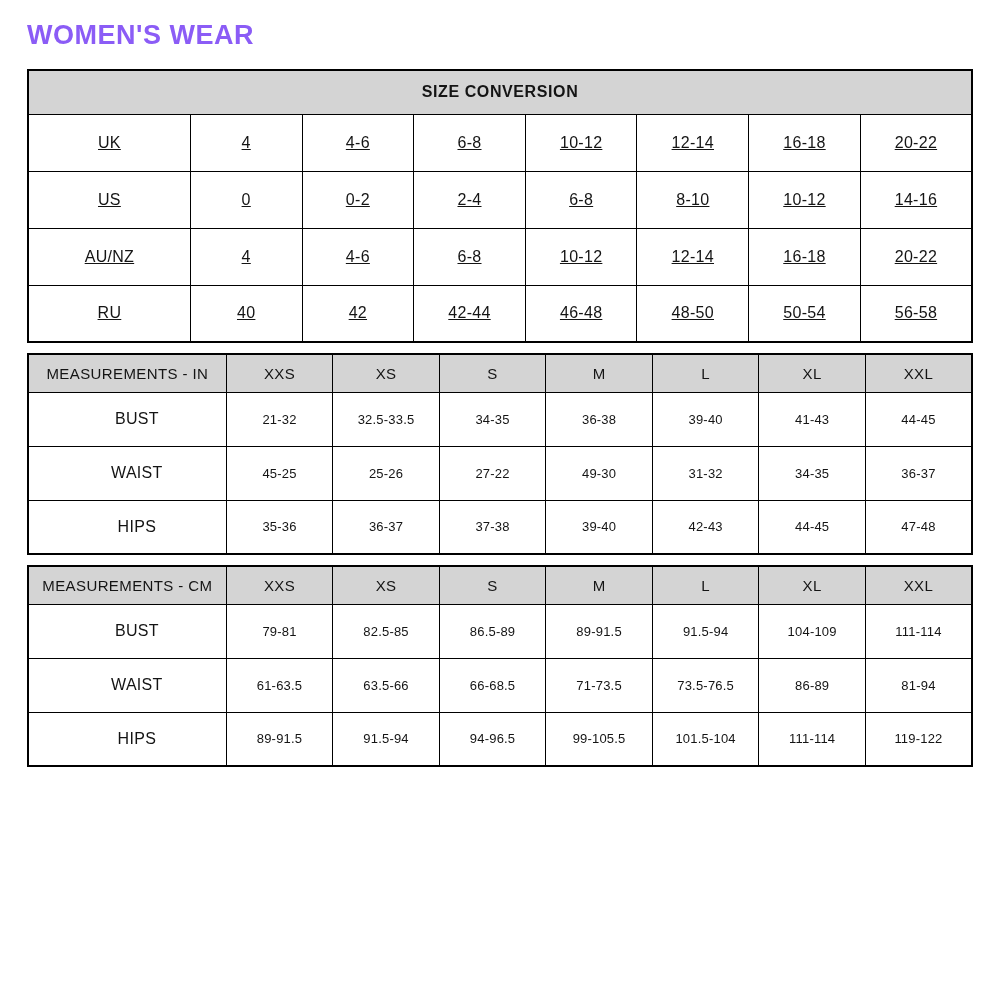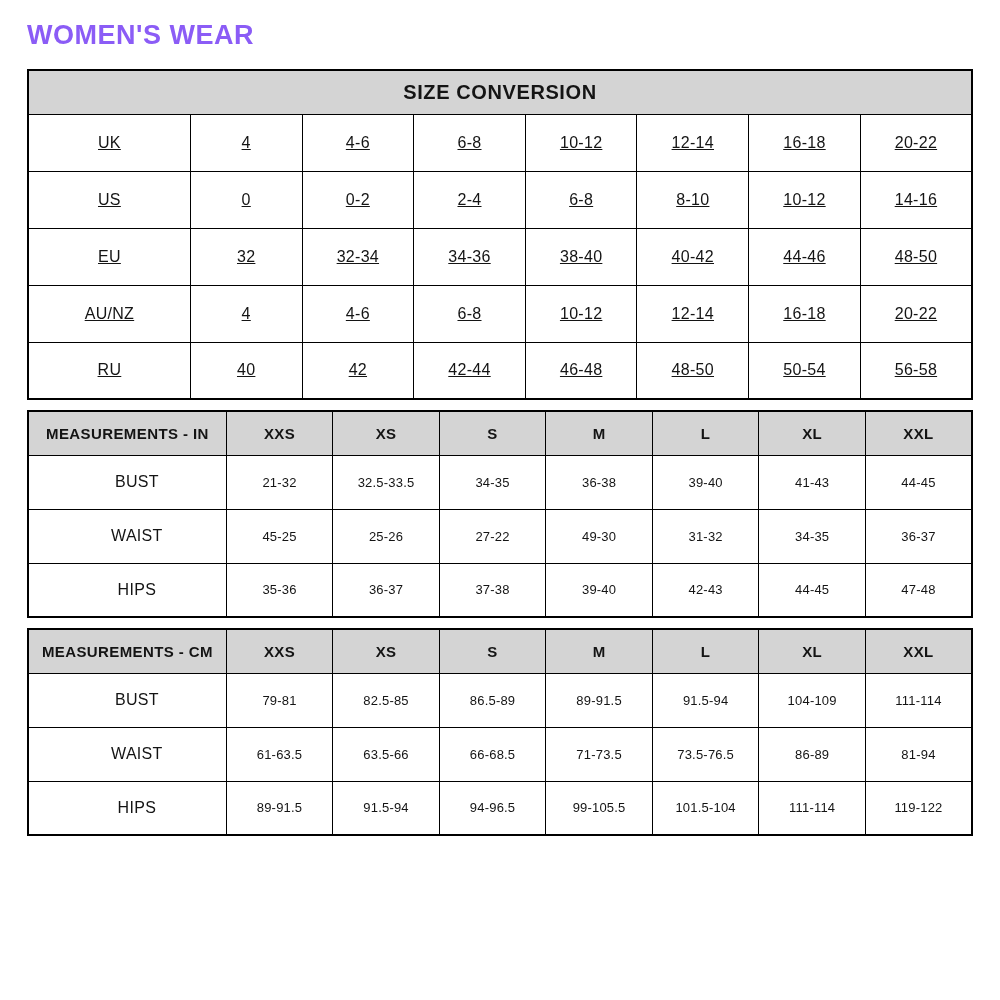--- a/index.html
+++ b/index.html
@@ -33,21 +33,21 @@
   table.size-table td {
     border: 1.6px solid #000000;
     text-align: center;
     vertical-align: middle;
     padding: 2px 4px;
     overflow: hidden;
   }
   th.banner {
     height: 44px;
     background: var(--header-fill, #d4d4d4);
-    font-size: 20px;
+    font-size: 16px;
     font-weight: bold;
     letter-spacing: 0.6px;
   }
   
   table.conversion col.c0 { width: 17.2%; }
   table.conversion th.col-header {
     height: 48px;
     font-size: 16px;
     font-weight: normal;
     background: #ffffff;
@@ -56,23 +56,23 @@
   table.conversion td.row-label,
   table.conversion td.value {
     height: 57px;
     font-size: 16px;
     letter-spacing: 0.3px;
     text-decoration: underline;
   }
   
   table.measure col.c0 { width: 21%; }
   table.measure th.col-header {
-    height: 44px;
+    height: 38px;
     font-size: 15px;
-    font-weight: bold;
+    font-weight: normal;
     background: var(--header-fill, #d4d4d4);
     letter-spacing: 0.4px;
   }
   table.measure td.row-label {
     height: 54px;
     font-size: 16px;
     letter-spacing: 0.3px;
     padding-left: 23px;
   }
   table.measure td.value {
@@ -117,30 +117,20 @@
         <td class="row-label">US</td>
         <td class="value">0</td>
         <td class="value">0-2</td>
         <td class="value">2-4</td>
         <td class="value">6-8</td>
         <td class="value">8-10</td>
         <td class="value">10-12</td>
         <td class="value">14-16</td>
       </tr>
       <tr>
-        <td class="row-label">EU</td>
-        <td class="value">32</td>
-        <td class="value">32-34</td>
-        <td class="value">34-36</td>
-        <td class="value">38-40</td>
-        <td class="value">40-42</td>
-        <td class="value">44-46</td>
-        <td class="value">48-50</td>
-      </tr>
-      <tr>
         <td class="row-label">AU/NZ</td>
         <td class="value">4</td>
         <td class="value">4-6</td>
         <td class="value">6-8</td>
         <td class="value">10-12</td>
         <td class="value">12-14</td>
         <td class="value">16-18</td>
         <td class="value">20-22</td>
       </tr>
       <tr>

